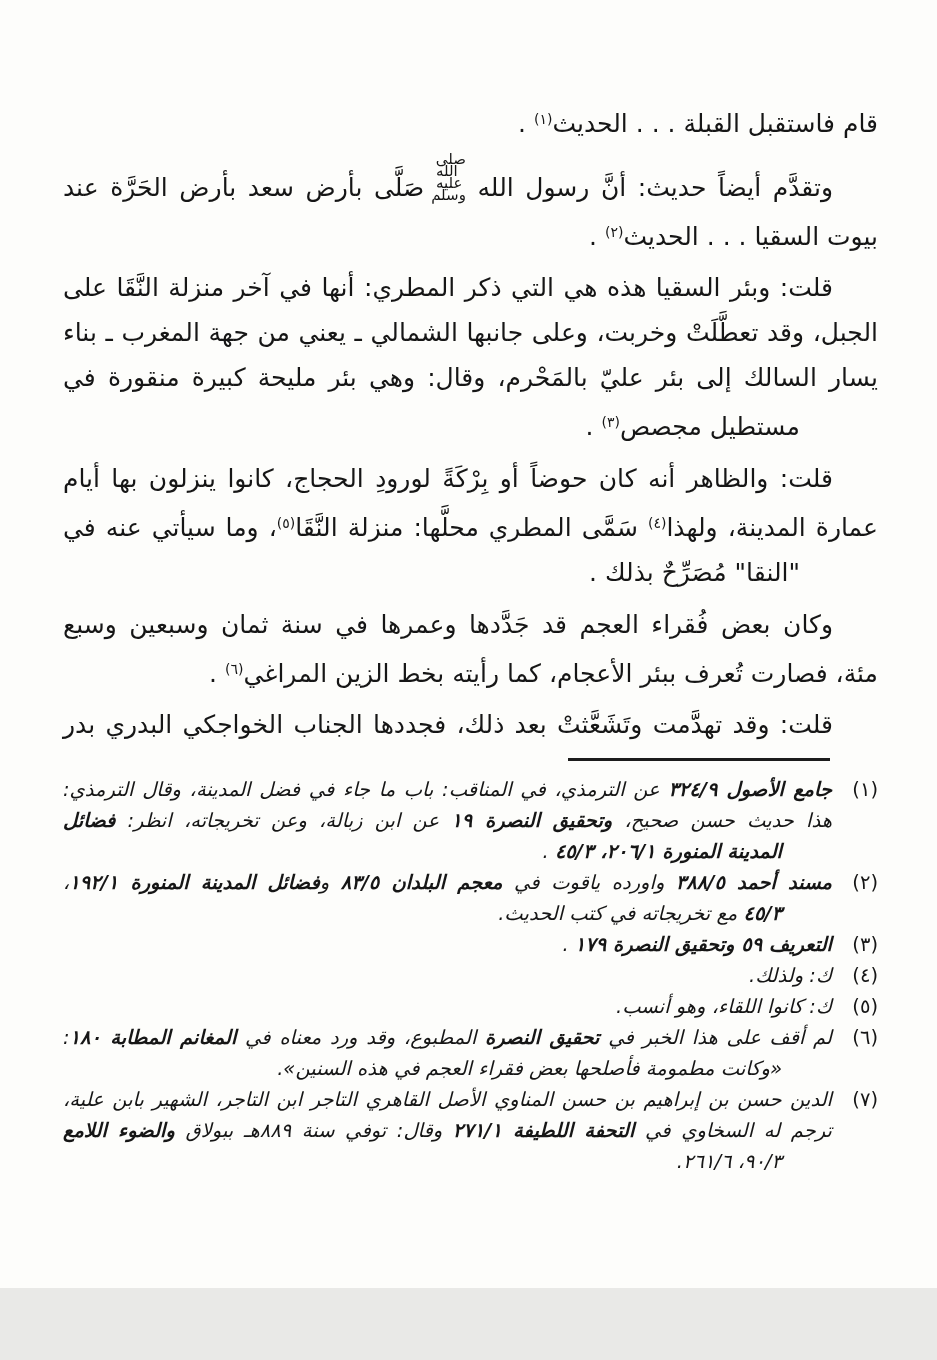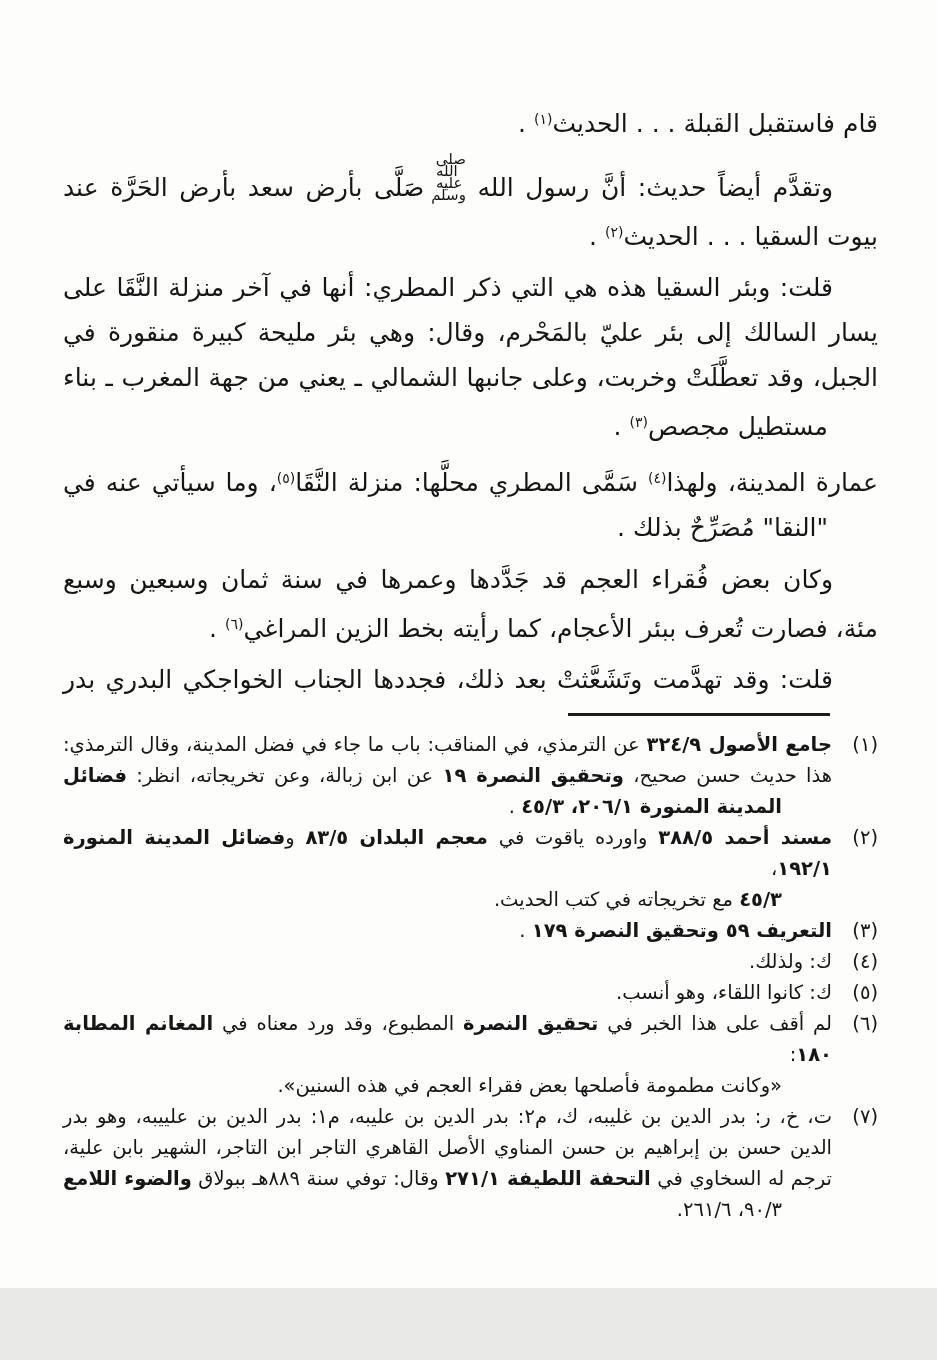--- a/index.html
+++ b/index.html
@@ -13,61 +13,62 @@
     box-sizing:border-box;
     padding:97px 59px 0 63px;
     direction:rtl;
   }
   
   .maintext{font-size:25px;line-height:45px;}
   .para + .para{margin-top:7px;}
   .ln{white-space:normal;}
   .ln-j{text-align:justify;text-align-last:justify;}
   .ln-r{text-align:right;}
-  .ln-ri{text-align:right;margin-right:50px;}
+  .ln-ri{text-align:right;margin-right:78px;}
   .indent{margin-right:45px;}
   .fnref{font-size:0.56em;vertical-align:0.55em;white-space:nowrap;}
   .saws{
     display:inline-block;width:30px;font-size:15px;line-height:12px;
     text-align:left;vertical-align:-4px;color:#161616;
   }
   
   .fn-sep{
     height:3px;width:262px;background:#1c1c1c;
     margin:11px 48px 13px auto;
   }
   
   .footnotes{font-size:19.5px;line-height:31px;}
   .fn{display:flex;align-items:flex-start;}
   .fn-num{flex:0 0 46px;text-align:right;padding-left:6px;box-sizing:border-box;}
-  .fn-body{flex:1 1 auto;min-width:0;}
+  .fn-body{flex:1 1 auto;min-width:0;font-style:italic;}
   .fln-j{text-align:justify;text-align-last:justify;}
   .fln-r{text-align:right;}
   .fln-ri{text-align:right;margin-right:50px;}
   .b{font-weight:bold;}
 </style>
 </head>
 <body>
 
 <div class="page">
   <main class="maintext" id="main-text">
       <div class="para">
         <div class="ln ln-r"><span>قام فاستقبل القبلة . . . الحديث</span><sup class="fnref">(١)</sup><span> .</span></div>
       </div>
       <div class="para">
         <div class="ln ln-j indent"><span>وتقدَّم أيضاً حديث: أنَّ رسول الله </span><span class="saws">صلى الله عليه وسلم</span><span> صَلَّى بأرض سعد بأرض الحَرَّة عند</span></div>
         <div class="ln ln-r"><span>بيوت السقيا . . . الحديث</span><sup class="fnref">(٢)</sup><span> .</span></div>
       </div>
       <div class="para">
         <div class="ln ln-j indent"><span>قلت: وبئر السقيا هذه هي التي ذكر المطري: أنها في آخر منزلة النَّقَا على</span></div>
+        <div class="ln ln-j"><span>الجبل، وقد تعطَّلَتْ وخربت، وعلى جانبها الشمالي ـ يعني من جهة المغرب ـ بناء</span></div>
         <div class="ln ln-j"><span>يسار السالك إلى بئر عليّ بالمَحْرم، وقال: وهي بئر مليحة كبيرة منقورة في</span></div>
-        <div class="ln ln-j"><span>الجبل، وقد تعطَّلَتْ وخربت، وعلى جانبها الشمالي ـ يعني من جهة المغرب ـ بناء</span></div>
         <div class="ln ln-ri"><span>مستطيل مجصص</span><sup class="fnref">(٣)</sup><span> .</span></div>
       </div>
       <div class="para">
+        <div class="ln ln-j indent"><span>قلت: والظاهر أنه كان حوضاً أو بِرْكَةً لورودِ الحجاج، كانوا ينزلون بها أيام</span></div>
         <div class="ln ln-j"><span>عمارة المدينة، ولهذا</span><sup class="fnref">(٤)</sup><span> سَمَّى المطري محلَّها: منزلة النَّقَا</span><sup class="fnref">(٥)</sup><span>، وما سيأتي عنه في</span></div>
         <div class="ln ln-ri"><span>"النقا" مُصَرِّحٌ بذلك .</span></div>
       </div>
       <div class="para">
         <div class="ln ln-j indent"><span>وكان بعض فُقراء العجم قد جَدَّدها وعمرها في سنة ثمان وسبعين وسبع</span></div>
         <div class="ln ln-r"><span>مئة، فصارت تُعرف ببئر الأعجام، كما رأيته بخط الزين المراغي</span><sup class="fnref">(٦)</sup><span> .</span></div>
       </div>
       <div class="para">
         <div class="ln ln-j indent"><span>قلت: وقد تهدَّمت وتَشَعَّثتْ بعد ذلك، فجددها الجناب الخواجكي البدري بدر</span></div>
       </div>
@@ -110,21 +111,20 @@
       <div class="fn">
         <span class="fn-num">(٦)</span>
         <div class="fn-body">
           <div class="fln fln-j"><span>لم أقف على هذا الخبر في </span><span class="b">تحقيق النصرة</span><span> المطبوع، وقد ورد معناه في </span><span class="b">المغانم المطابة ١٨٠</span><span>:</span></div>
           <div class="fln fln-ri"><span>«وكانت مطمومة فأصلحها بعض فقراء العجم في هذه السنين».</span></div>
         </div>
       </div>
       <div class="fn">
         <span class="fn-num">(٧)</span>
         <div class="fn-body">
-          <div class="fln fln-j"><span>ت، خ، ر: بدر الدين بن غليبه، ك، م٢: بدر الدين بن عليبه، م١: بدر الدين بن علييبه، وهو بدر</span></div>
           <div class="fln fln-j"><span>الدين حسن بن إبراهيم بن حسن المناوي الأصل القاهري التاجر ابن التاجر، الشهير بابن علية،</span></div>
           <div class="fln fln-j"><span>ترجم له السخاوي في </span><span class="b">التحفة اللطيفة ٢٧١/١</span><span> وقال: توفي سنة ٨٨٩هـ ببولاق </span><span class="b">والضوء اللامع</span></div>
           <div class="fln fln-ri"><span>٩٠/٣، ٢٦١/٦.</span></div>
         </div>
       </div>
     </section>
 
 </div>
 
 </body></html>

